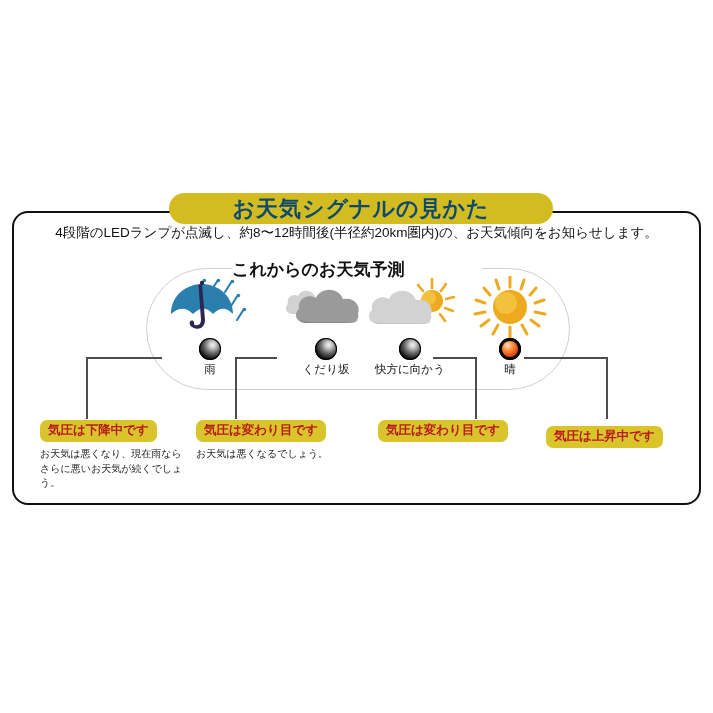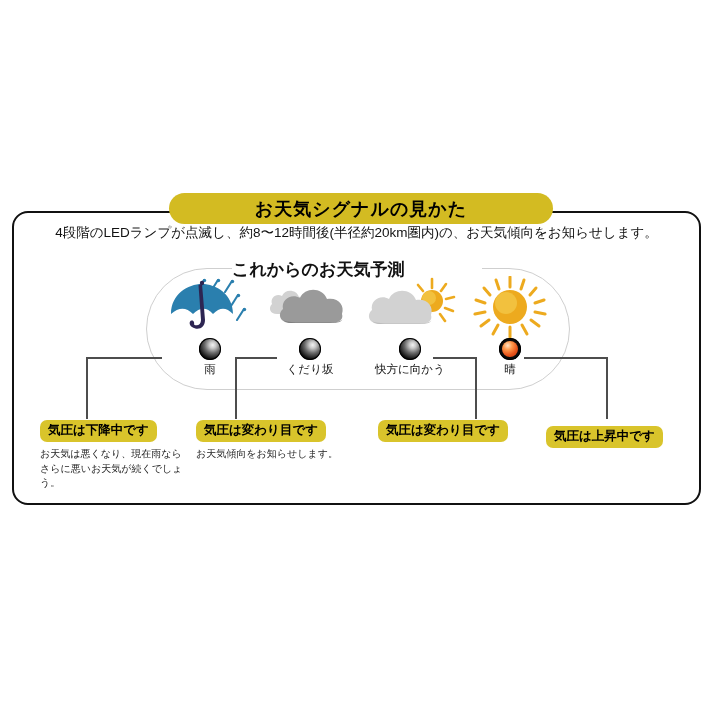--- a/index.html
+++ b/index.html
@@ -17,21 +17,21 @@
   }
 
   
   #title-banner{
     position:absolute;left:169px;top:193px;width:384px;height:31px;
     background:#d3bb22;border-radius:16px;
     display:flex;align-items:center;justify-content:center;
     z-index:6;
   }
   #title-banner .t{
-    font-size:18px;font-weight:bold;color:#000000;letter-spacing:1px;
+    font-size:22px;font-weight:bold;color:#0c4a6e;letter-spacing:1px;
     white-space:nowrap;
   }
 
   
   #desc{
     position:absolute;left:0;top:224px;width:713px;
     text-align:center;font-size:13.5px;color:#111;z-index:5;
     white-space:nowrap;
   }
 
@@ -76,21 +76,21 @@
 
   
   .conn{position:absolute;background:#4d4d4d;z-index:2;}
   .conn.h{height:1.6px;}
   .conn.v{width:1.6px;}
 
   
   .cap{position:absolute;top:420px;width:150px;z-index:5;}
   .cap .pill{
     display:inline-block;background:#d9c42b;border-radius:7px;
-    padding:2px 8px 3px 8px;font-size:12.5px;font-weight:bold;color:#000000;
+    padding:2px 8px 3px 8px;font-size:12.5px;font-weight:bold;color:#b91c1c;
     white-space:nowrap;
   }
   .cap .body{
     margin-top:5px;font-size:10px;line-height:1.45;color:#222;
   }
   .cap.w1{width:146px;}
   .cap.w2{width:160px;}
   .cap.w3{width:152px;}
   .cap.w4{width:150px;}
 
@@ -143,21 +143,21 @@
       <circle cx="80.5" cy="33.5" r="1.7" fill="#2a7fae"></circle>
       <path d="M7 38 C7 18 24 8 38 8 C52 8 69 18 69 38 C62 31 56 31 49 38 C43 31 36 31 29 38 C22 31 15 31 7 38 Z" fill="#2a7fae"></path>
       <path d="M38 8 L38 8 L41 44 C41 52 34 55 28 51 C25 49 25 45 27.5 44.5 C30 44 30.5 47 30 48.5 C33 50.5 37 49 37 44 L34.5 9 Z" fill="#2d2552"></path>
       <circle cx="38" cy="7" r="2.2" fill="#2d2552"></circle>
     </svg>
   </div>
   <div class="led off"></div>
   <div class="led-label">雨</div>
 </div>
 
-<div class="col" style="left:255px;text-align:center;">
+<div class="col" style="left:271px;text-align:center;">
   <div class="icon-wrap">
     <svg class="art" width="92" height="62" viewBox="0 0 92 62">
       <path d="M13 38 C6 38 4 32 8 28 C6 22 12 17 18 20 C21 13 32 13 35 21 C41 20 45 25 43 31 C44 36 40 38 35 38 Z" fill="#d2d2d2"></path>
       <path d="M27 47 C16 47 13 38 19 33 C17 24 27 17 36 22 C41 11 58 11 63 23 C74 21 81 29 78 38 C80 44 74 47 66 47 Z" fill="#9a9a9a"></path>
       <path d="M27 47 C24 47 21 46 19.5 44.5 C24 46 30 46.5 36 46.5 L66 46.5 C72 46.5 76.5 45.5 78.5 43.5 C77.5 46 73 47 66 47 Z" fill="#7f7f7f"></path>
     </svg>
   </div>
   <div class="led off"></div>
   <div class="led-label">くだり坂</div>
 </div>
@@ -210,21 +210,21 @@
   <div class="led-label">晴</div>
 </div>
 
 <div class="cap w1" style="left:40px;">
   <span class="pill">気圧は下降中です</span>
   <div class="body">お天気は悪くなり、現在雨ならさらに悪いお天気が続くでしょう。</div>
 </div>
 
 <div class="cap w2" style="left:196px;">
   <span class="pill">気圧は変わり目です</span>
-  <div class="body">お天気傾向をお知らせします。</div>
+  <div class="body">お天気は悪くなるでしょう。</div>
 </div>
 
 <div class="cap w3" style="left:378px;">
   <span class="pill">気圧は変わり目です</span>
 </div>
 
 <div class="cap w4" style="left:546px;margin-top:6px;">
   <span class="pill">気圧は上昇中です</span>
 </div>
 

